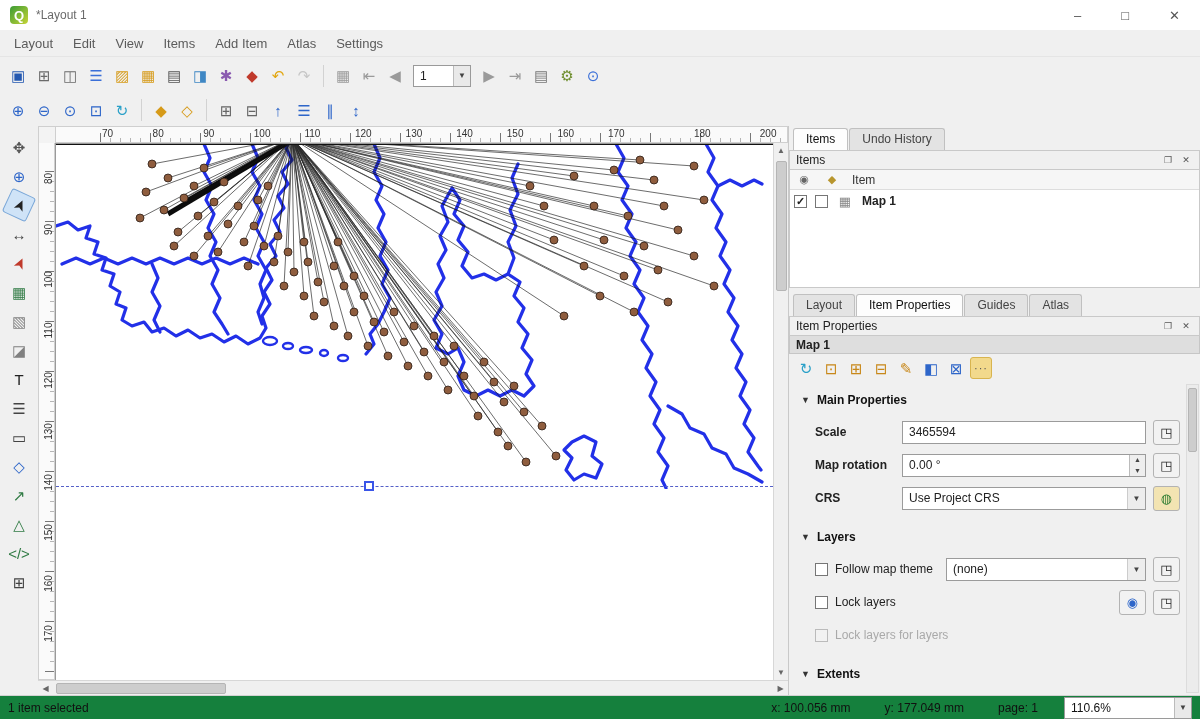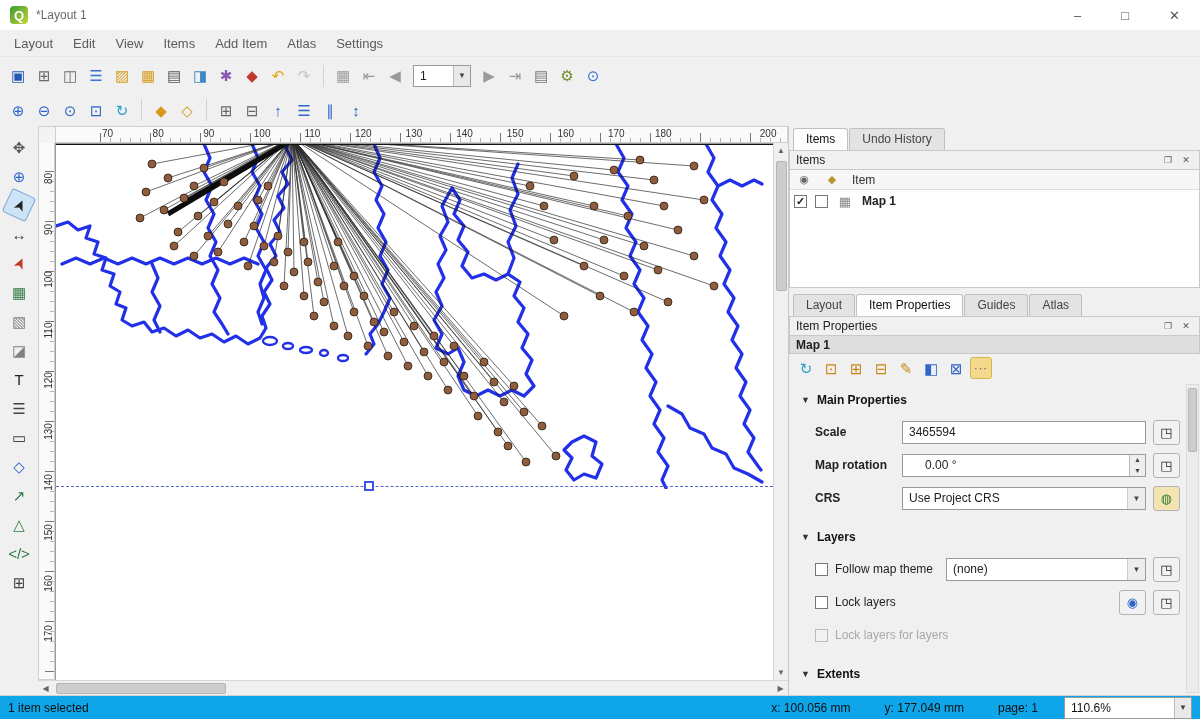--- a/index.html
+++ b/index.html
@@ -87,32 +87,32 @@
   .props-content { flex:1; overflow:hidden; position:relative; padding:6px 20px 0 10px; }
   .panel-scroll { position:absolute; right:1px; top:2px; bottom:2px; width:13px; background:#ececec; border:1px solid #dcdcdc; }
   .panel-scroll .th { position:absolute; top:3px; left:1px; right:1px; height:64px; background:#cdcdcd; border:1px solid #b5b5b5; border-radius:2px; }
   .group { margin-bottom:14px; }
   .section-header { display:flex; align-items:center; gap:7px; font-weight:bold; padding:5px 2px; color:#111; }
   .arrow { font-size:9px; color:#333; }
   .field-row { display:flex; align-items:center; gap:7px; margin:7px 0 7px 16px; height:26px; }
   .field-label { width:80px; flex:none; color:#222;font-weight:bold; }
   .textbox { flex:1; height:23px; background:#fff; border:1px solid #9b9b9b; display:flex; align-items:center; padding:0 6px; }
   .spinbox { flex:1; height:23px; background:#fff; border:1px solid #9b9b9b; display:flex; align-items:stretch; }
-  .spinbox .val { flex:1; display:flex; align-items:center; padding:0 22px; }
+  .spinbox .val { flex:1; display:flex; align-items:center; padding:0 6px; }
   .spin-arrows { width:16px; border-left:1px solid #bbb; display:flex; flex-direction:column; }
   .spin-arrows span { flex:1; display:flex; align-items:center; justify-content:center; font-size:7px; color:#444; background:#eee; }
   .dropdown { flex:1; height:23px; background:#fff; border:1px solid #9b9b9b; display:flex; align-items:stretch; }
   .dropdown .val { flex:1; display:flex; align-items:center; padding:0 6px; }
   .dropdown .dd { width:18px; display:flex; align-items:center; justify-content:center; font-size:8px; color:#444; border-left:1px solid #ccc; background:#ededed; }
   .sq-btn { width:27px; height:25px; border:1px solid #b3b3b3; background:#f2f2f2; border-radius:3px; display:flex; align-items:center; justify-content:center; flex:none; font-size:13px; }
   .sq-btn.warm { background:#f3e4b2; }
   .cb-row { display:flex; align-items:center; gap:7px; margin:6px 0 2px 16px; }
   .dis { color:#a9a9a9; }
   
-  .statusbar { height:24px; background:#0ea5e9; border-top:1px solid #d2d2d2; display:flex; align-items:center; padding:0 8px; font-size:12px; color:#111; }
+  .statusbar { height:24px; background:#15803d; border-top:1px solid #d2d2d2; display:flex; align-items:center; padding:0 8px; font-size:12px; color:#111; }
   .statusbar .grow { flex:1; }
   .statusbar .stat { margin-left:34px; }
   .zoom-combo { width:128px; margin-left:26px; }
 </style>
 </head>
 <body>
 
 <div class="titlebar">
   <span class="qgis-logo">Q</span>
   <span class="win-title">*Layout 1</span>
@@ -213,21 +213,21 @@
           <span class="hlabel" style="left: 96.6px;">80</span>
           <span class="hlabel" style="left: 147.2px;">90</span>
           <span class="hlabel" style="left: 197.8px;">100</span>
           <span class="hlabel" style="left: 248.4px;">110</span>
           <span class="hlabel" style="left: 299px;">120</span>
           <span class="hlabel" style="left: 349.6px;">130</span>
           <span class="hlabel" style="left: 400.2px;">140</span>
           <span class="hlabel" style="left: 450.8px;">150</span>
           <span class="hlabel" style="left: 501.4px;">160</span>
           <span class="hlabel" style="left: 552px;">170</span>
-          <span class="hlabel" style="left: 599px;">180</span>
+          <span class="hlabel" style="left: 638px;">180</span>
           <span class="hlabel" style="left: 653.2px; margin-top: 44px;">190</span>
           <span class="hlabel" style="left: 703.8px;">200</span>
         </div>
     </div>
     <div class="canvas-row">
       <div class="vruler" id="vruler">
           <span class="vlabel" style="top: 30px;">80</span>
           <span class="vlabel" style="top: 80.6px;">90</span>
           <span class="vlabel" style="top: 131.2px;">100</span>
           <span class="vlabel" style="top: 181.8px;">110</span>

